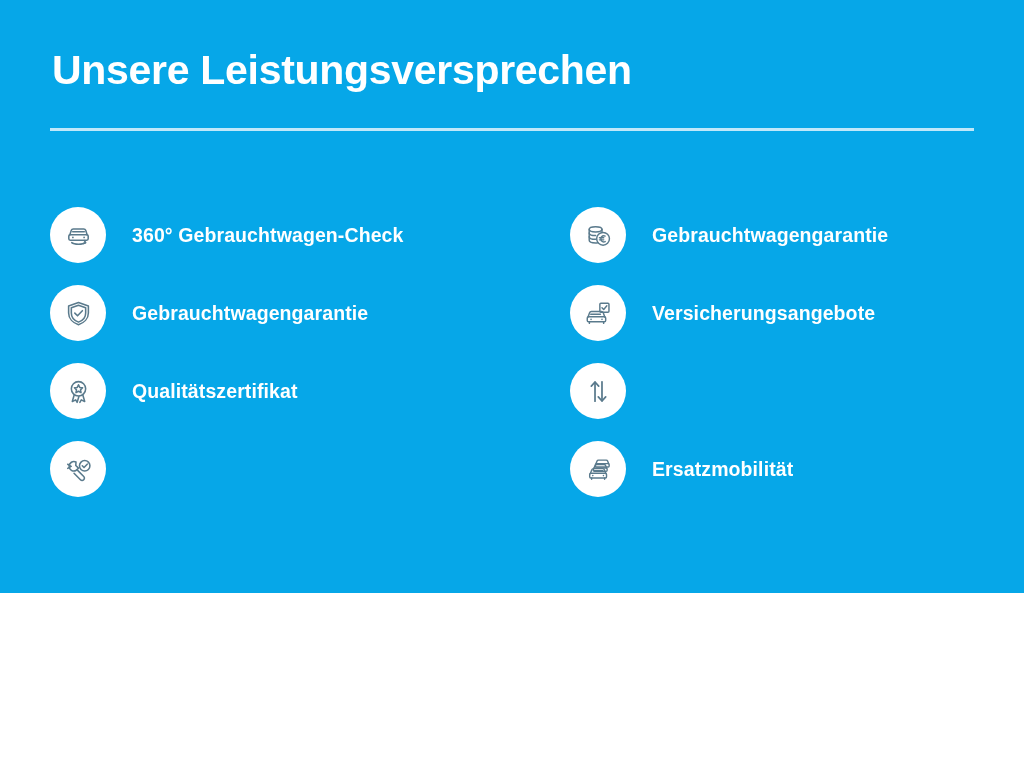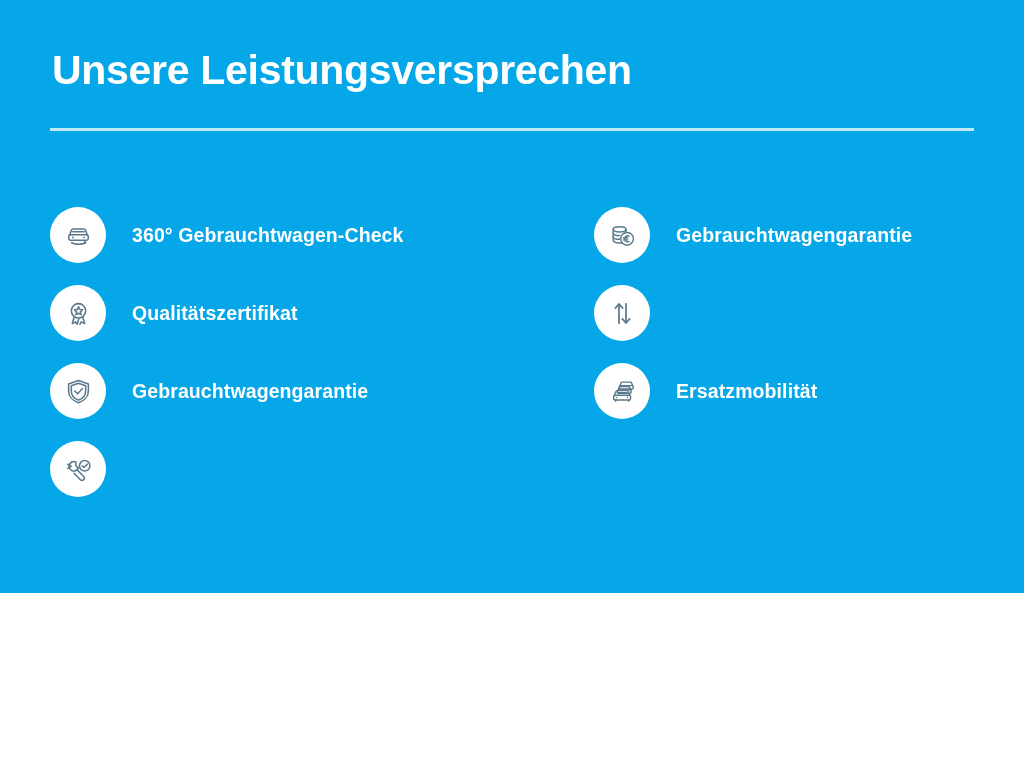--- a/index.html
+++ b/index.html
@@ -53,21 +53,20 @@
     opacity: 0.92;
   }
 
   
   .columns {
     position: absolute;
     left: 0;
     top: 196px;
     width: 1024px;
     display: flex;
-    justify-content: space-between;
   }
 
   .column {
     display: flex;
     flex-direction: column;
   }
 
   .column.left  { margin-left: 50px; width: 470px; }
   .column.right { margin-left: 50px; width: 430px; }
 
@@ -138,38 +137,38 @@
               <path d="M9 23.4 C11.5 25.6 20.5 25.6 23 23.4"></path>
               <path d="M22.1 21.3 L23.4 23.5 L21.1 24.2"></path>
             </svg>
           </span>
           <span class="item-label">360° Gebrauchtwagen-Check</span>
         </div>
 
         <div class="item">
           <span class="icon-circle">
             <svg viewBox="0 0 32 32" fill="none" stroke="#5a7a8c" stroke-width="1.6" stroke-linecap="round" stroke-linejoin="round">
+              <path d="M16 4.6 L26.2 8.2 L26.2 15.4 C26.2 21.4 21.6 25.8 16 27.6 C10.4 25.8 5.8 21.4 5.8 15.4 L5.8 8.2 Z"></path>
+              <path d="M16 7.4 L23.4 10 L23.4 15.4 C23.4 20 20 23.4 16 24.9 C12 23.4 8.6 20 8.6 15.4 L8.6 10 Z"></path>
+              <path d="M12.2 15.6 L15 18.4 L20 13.1"></path>
+            </svg>
+          </span>
+          <span class="item-label">Gebrauchtwagengarantie</span>
+        </div>
+
+        <div class="item">
+          <span class="icon-circle">
+            <svg viewBox="0 0 32 32" fill="none" stroke="#5a7a8c" stroke-width="1.6" stroke-linecap="round" stroke-linejoin="round">
               <circle cx="16" cy="13.2" r="7.4"></circle>
               <path d="M16 9.1 L17.3 11.8 L20.2 12.2 L18.1 14.3 L18.6 17.2 L16 15.8 L13.4 17.2 L13.9 14.3 L11.8 12.2 L14.7 11.8 Z"></path>
               <path d="M11.6 19.3 L9.6 26.4 L13.1 24.6 L14.6 27.2 L16.4 21.2"></path>
               <path d="M20.4 19.3 L22.4 26.4 L18.9 24.6 L17.4 27.2"></path>
             </svg>
           </span>
           <span class="item-label">Qualitätszertifikat</span>
-        </div>
-
-        <div class="item">
-          <span class="icon-circle">
-            <svg viewBox="0 0 32 32" fill="none" stroke="#5a7a8c" stroke-width="1.6" stroke-linecap="round" stroke-linejoin="round">
-              <path d="M16 4.6 L26.2 8.2 L26.2 15.4 C26.2 21.4 21.6 25.8 16 27.6 C10.4 25.8 5.8 21.4 5.8 15.4 L5.8 8.2 Z"></path>
-              <path d="M16 7.4 L23.4 10 L23.4 15.4 C23.4 20 20 23.4 16 24.9 C12 23.4 8.6 20 8.6 15.4 L8.6 10 Z"></path>
-              <path d="M12.2 15.6 L15 18.4 L20 13.1"></path>
-            </svg>
-          </span>
-          <span class="item-label">Gebrauchtwagengarantie</span>
         </div>
 
         <div class="item">
           <span class="icon-circle">
             <svg viewBox="0 0 32 32" fill="none" stroke="#5a7a8c" stroke-width="1.6" stroke-linecap="round" stroke-linejoin="round">
               <path d="M13.4 8.3 A4.9 4.9 0 1 0 13.4 17.1 L16 14.6 L13.2 11.9 Z"></path>
               <path d="M4.9 10.6 L8.2 12.7"></path>
               <path d="M4.9 14.8 L8.2 12.7"></path>
               <path d="M14.6 16.4 L21.4 23.2 A2.4 2.4 0 1 1 18 26.6 L11.4 19.9"></path>
               <circle cx="22.4" cy="12.2" r="5.4"></circle>
@@ -193,20 +192,36 @@
               <path d="M6.4 17.2 L6.4 21 C6.4 22.5 9.4 23.7 13 23.7 C13.8 23.7 14.6 23.6 15.3 23.5"></path>
               <circle cx="20.7" cy="19.4" r="6.6"></circle>
               <path d="M22.9 16.6 A3.4 3.4 0 0 0 19 17.5 A4 4 0 0 0 19 21.5 A3.4 3.4 0 0 0 22.9 22.3"></path>
               <path d="M17 18.3 L21.4 18.3"></path>
               <path d="M17 20.5 L21.4 20.5"></path>
             </svg>
           </span>
           <span class="item-label">Gebrauchtwagengarantie</span>
         </div>
 
+        <div class="item">
+          <span class="icon-circle">
+            <svg viewBox="0 0 32 32" fill="none" stroke="#5a7a8c" stroke-width="1.5" stroke-linecap="round" stroke-linejoin="round">
+              <rect x="17.4" y="5.4" width="9.4" height="9.4" rx="1.1"></rect>
+              <path d="M19.6 10 L21.4 11.8 L24.6 8.1"></path>
+              <path d="M5.2 19.6 L6.7 15.4 C7 14.5 7.8 14 8.7 14 L19 14 C19.9 14 20.7 14.5 21 15.4 L22.5 19.6"></path>
+              <rect x="4.4" y="19.4" width="19" height="5.2" rx="1.3"></rect>
+              <path d="M8 16.7 L18 16.7"></path>
+              <circle cx="8.3" cy="22" r="0.85" fill="#5a7a8c" stroke="none"></circle>
+              <circle cx="19.6" cy="22" r="0.85" fill="#5a7a8c" stroke="none"></circle>
+              <path d="M6.6 24.6 L6.6 26.2"></path>
+              <path d="M21.3 24.6 L21.3 26.2"></path>
+            </svg>
+          </span>
+          <span class="item-label">Versicherungsangebote</span>
+        </div>
 
         <div class="item">
           <span class="icon-circle">
             <svg viewBox="0 0 32 32" fill="none" stroke="#5a7a8c" stroke-width="1.8" stroke-linecap="round" stroke-linejoin="round">
               <path d="M12.4 26 L12.4 6.6"></path>
               <path d="M8.6 10.4 L12.4 6.2 L16.2 10.4"></path>
               <path d="M19.6 6 L19.6 25.4"></path>
               <path d="M15.8 21.6 L19.6 25.8 L23.4 21.6"></path>
             </svg>
           </span>

